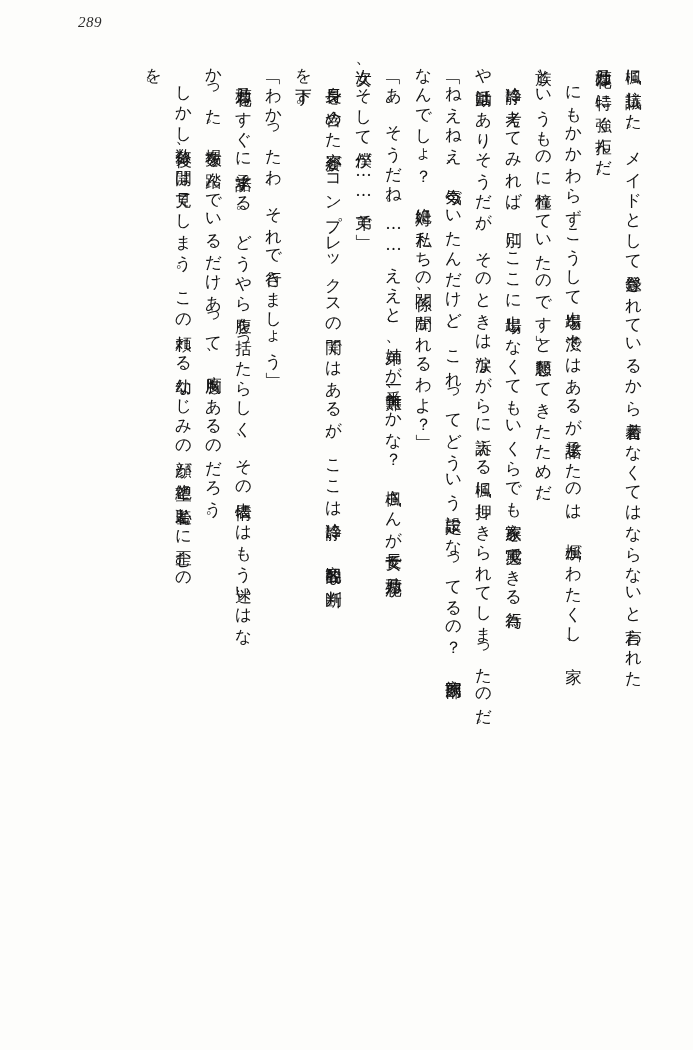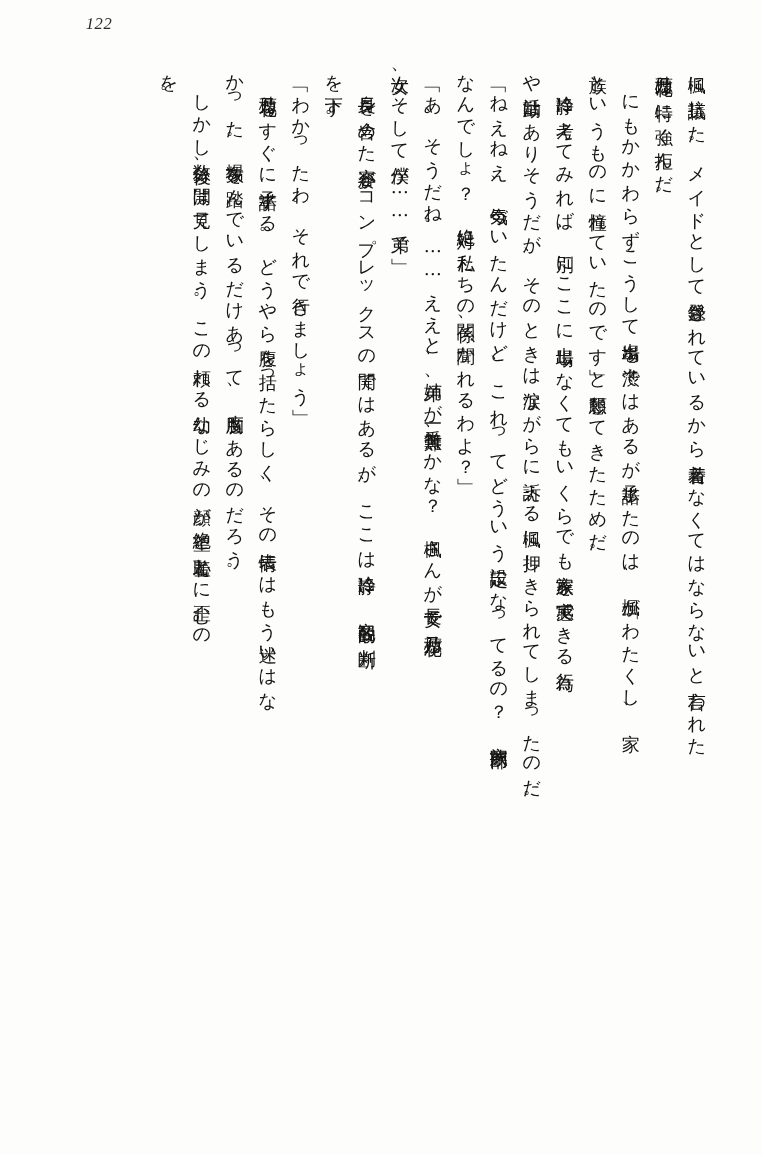--- a/index.html
+++ b/index.html
@@ -65,21 +65,21 @@
   
   .indent {
     padding-top: 18px;
   }
 </style>
 </head>
 <body>
 
 <div class="page">
 
-  <div class="page-number">122</div>
+  <div class="page-number">289</div>
 
   <div class="vertical-body">
     <div class="tcol">楓に抗議した。メイドとして登録されているから着替えなくてはならないと言われた</div>
     <div class="tcol">穂乃花は特に強く拒んだ。</div>
     <div class="tcol indent">にもかかわらずこうして出場を渋々ではあるが承諾したのは、楓が「わたくし、家</div>
     <div class="tcol">族というものに憧れていたのです」と懇願してきたためだ。</div>
     <div class="tcol indent">冷静に考えてみれば、別にここに出場しなくてもいくらでも家族を実感できる行為</div>
     <div class="tcol">や活動はありそうだが、そのときは涙ながらに訴える楓に押しきられてしまったのだ。</div>
     <div class="tcol indent">「ねえねえ、今気づいたんだけど、これってどういう設定になってるの？　家族部門</div>
     <div class="tcol">なんでしょ？　絶対に私たちの関係、聞かれるわよ？」</div>

